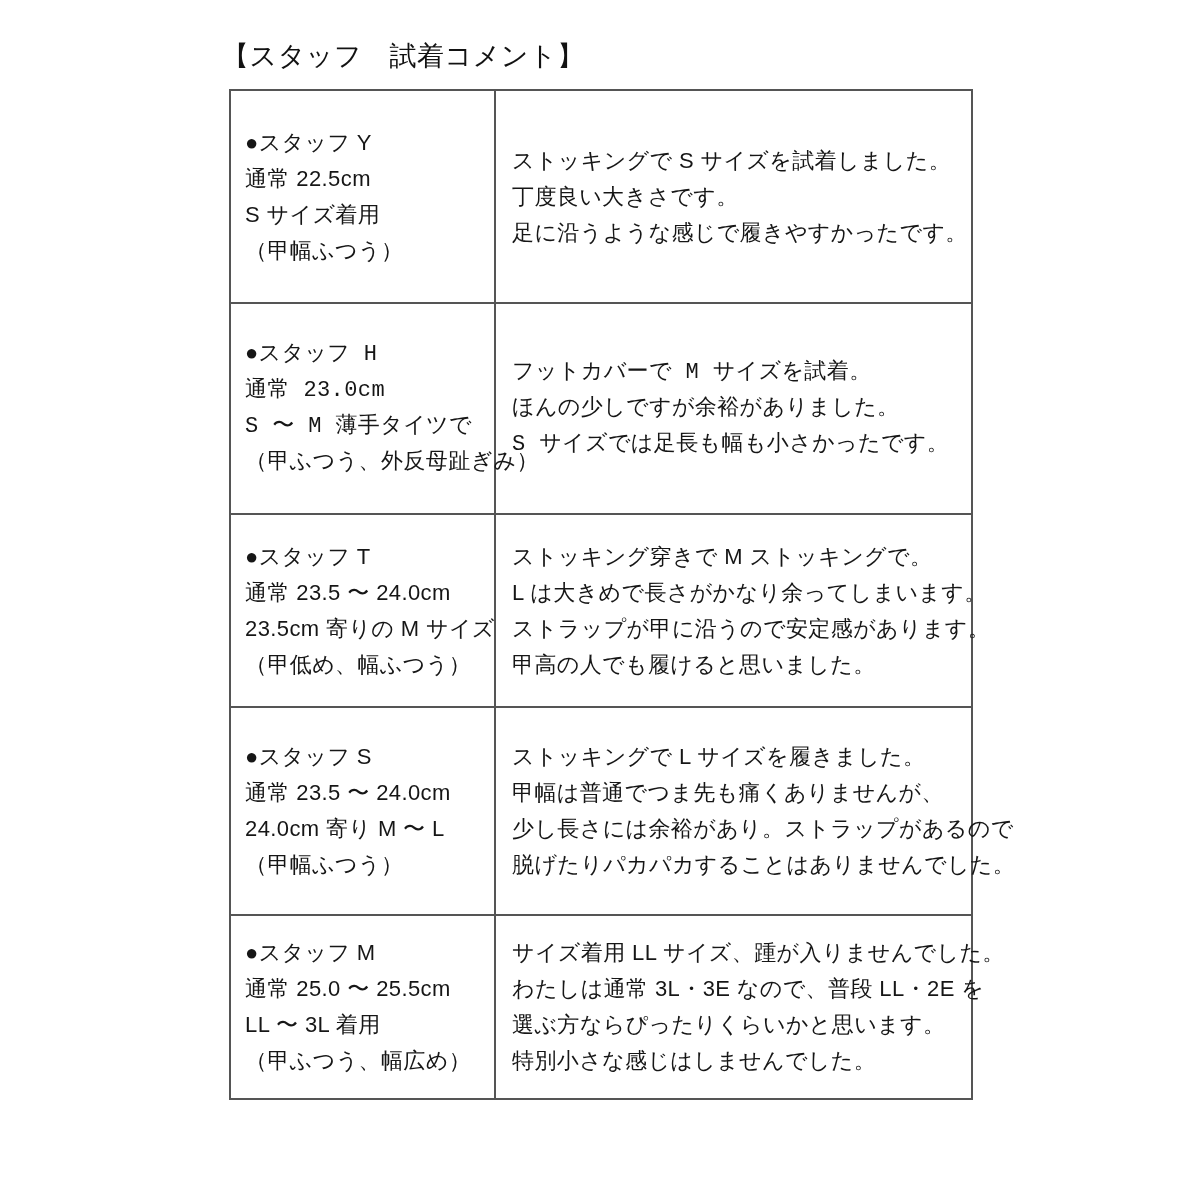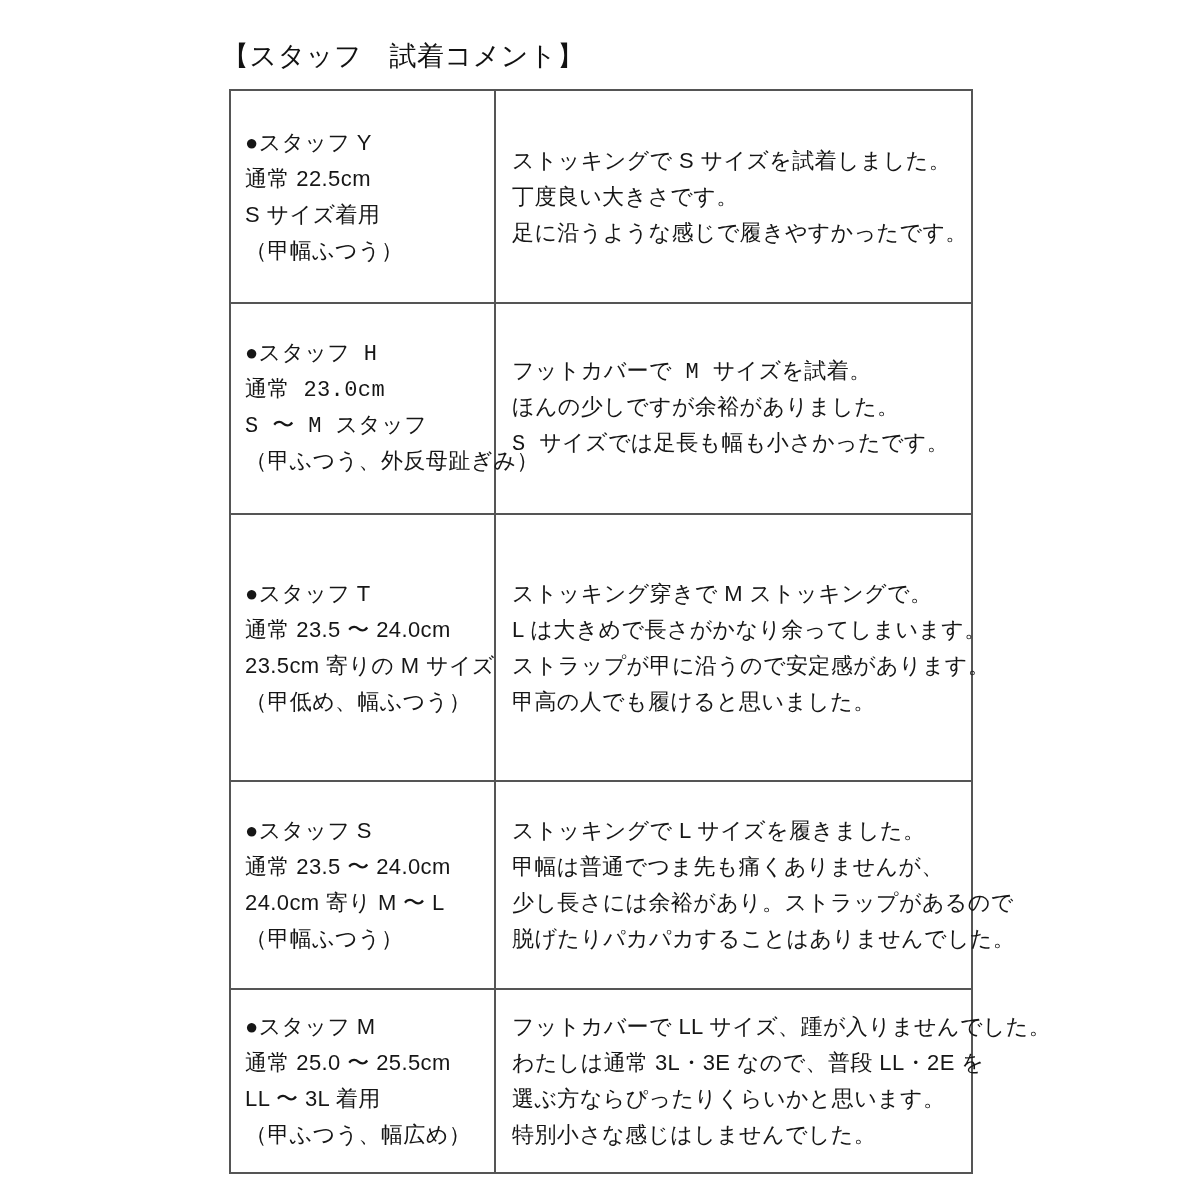--- a/index.html
+++ b/index.html
@@ -64,21 +64,21 @@
   }
 
   .cell-inner .line {
     white-space: pre;
     display: block;
   }
 
   
   .r1 { height: 213px; margin-left: 12px; }
   .r2 { height: 211px; font-family: Liberation Mono, monospace; }
-  .r3 { height: 267px; }
+  .r3 { height: 193px; }
   .r4 { height: 208px; }
   .r5 { height: 184px; }
 
   .staff-cell .cell-inner { padding-left: 14px; }
   .comment-cell .cell-inner { padding-left: 16px; }
 </style>
 </head>
 <body>
 
 <div class="page">
@@ -108,21 +108,21 @@
             <span class="line">足に沿うような感じで履きやすかったです。</span>
           </div>
         </td>
       </tr>
 
       <tr class="r2">
         <td class="staff-cell">
           <div class="cell-inner">
             <span class="line">●スタッフ H</span>
             <span class="line">通常 23.0cm</span>
-            <span class="line">S 〜 M スタッフ</span>
+            <span class="line">S 〜 M 薄手タイツで</span>
             <span class="line">（甲ふつう、外反母趾ぎみ）</span>
           </div>
         </td>
         <td class="comment-cell">
           <div class="cell-inner">
             <span class="line">フットカバーで M サイズを試着。</span>
             <span class="line">ほんの少しですが余裕がありました。</span>
             <span class="line">S サイズでは足長も幅も小さかったです。</span>
           </div>
         </td>
@@ -170,21 +170,21 @@
         <td class="staff-cell">
           <div class="cell-inner">
             <span class="line">●スタッフ M</span>
             <span class="line">通常 25.0 〜 25.5cm</span>
             <span class="line">LL 〜 3L 着用</span>
             <span class="line">（甲ふつう、幅広め）</span>
           </div>
         </td>
         <td class="comment-cell">
           <div class="cell-inner">
-            <span class="line">フットカバーで LL サイズ、踵が入りませんでした。</span>
+            <span class="line">サイズ着用 LL サイズ、踵が入りませんでした。</span>
             <span class="line">わたしは通常 3L・3E なので、普段 LL・2E を</span>
             <span class="line">選ぶ方ならぴったりくらいかと思います。</span>
             <span class="line">特別小さな感じはしませんでした。</span>
           </div>
         </td>
       </tr>
 
     </tbody>
   </table>
 

